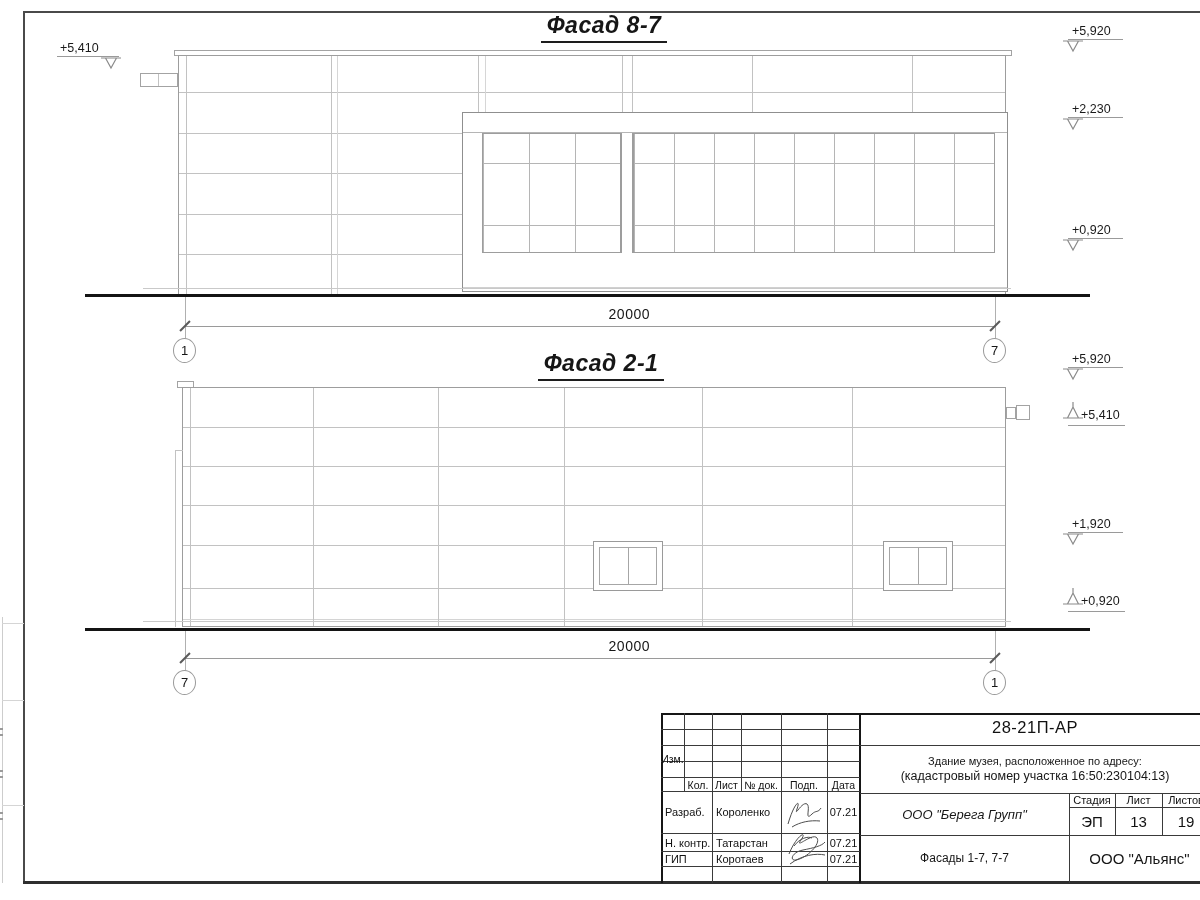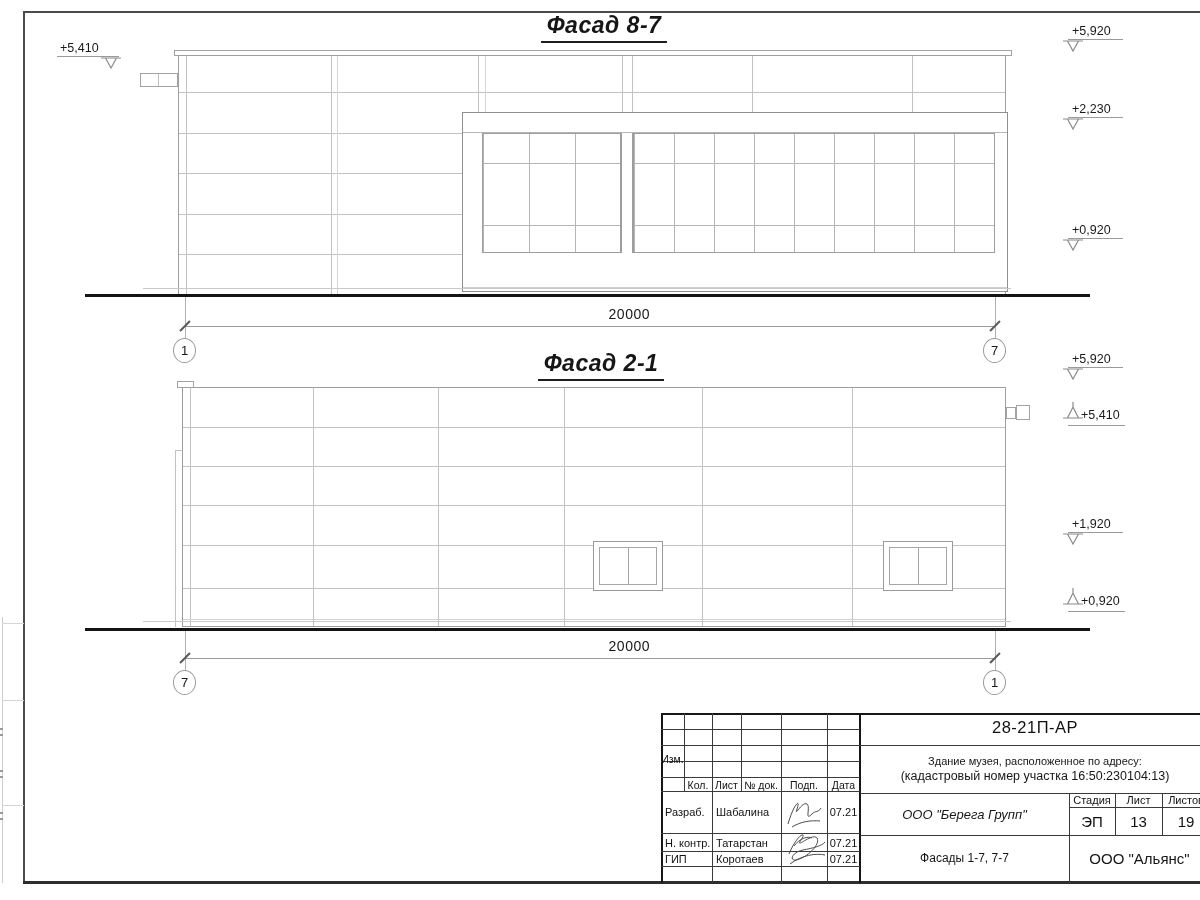--- a/index.html
+++ b/index.html
@@ -233,21 +233,21 @@
 <div class="tb-h" style="left:860px;top:835px;width:350px"></div>
 
 <div class="tb-t small c" style="left:661px;top:753px;width:23px">Изм.</div>
 <div class="tb-t small c" style="left:684px;top:779px;width:28px">Кол.</div>
 <div class="tb-t small c" style="left:712px;top:779px;width:29px">Лист</div>
 <div class="tb-t small c" style="left:741px;top:779px;width:40px">№ док.</div>
 <div class="tb-t small c" style="left:781px;top:779px;width:46px">Подп.</div>
 <div class="tb-t small c" style="left:827px;top:779px;width:33px">Дата</div>
 
 <div class="tb-t" style="left:665px;top:806px;font-size:11px">Разраб.</div>
-<div class="tb-t" style="left:716px;top:806px;font-size:11px">Шабалина</div>
+<div class="tb-t" style="left:716px;top:806px;font-size:11px">Короленко</div>
 <div class="tb-t c" style="left:827px;top:806px;width:33px;font-size:11px">07.21</div>
 <div class="tb-t" style="left:665px;top:837px;font-size:11px">Н. контр.</div>
 <div class="tb-t" style="left:716px;top:837px;font-size:11px">Татарстан</div>
 <div class="tb-t c" style="left:827px;top:837px;width:33px;font-size:11px">07.21</div>
 <div class="tb-t" style="left:665px;top:853px;font-size:11px">ГИП</div>
 <div class="tb-t" style="left:716px;top:853px;font-size:11px">Коротаев</div>
 <div class="tb-t c" style="left:827px;top:853px;width:33px;font-size:11px">07.21</div>
 
 <svg class="abs" style="left:784px;top:795px" width="40" height="36" viewBox="0 0 40 36">
   <path d="M4 29 C10 8,17 3,13 14 C10 23,18 6,23 9 C27 12,20 27,28 19 C32 15,34 18,37 13 M8 32 C16 27,26 25,36 26" fill="none" stroke="#4d4d4d" stroke-width="1"></path>

